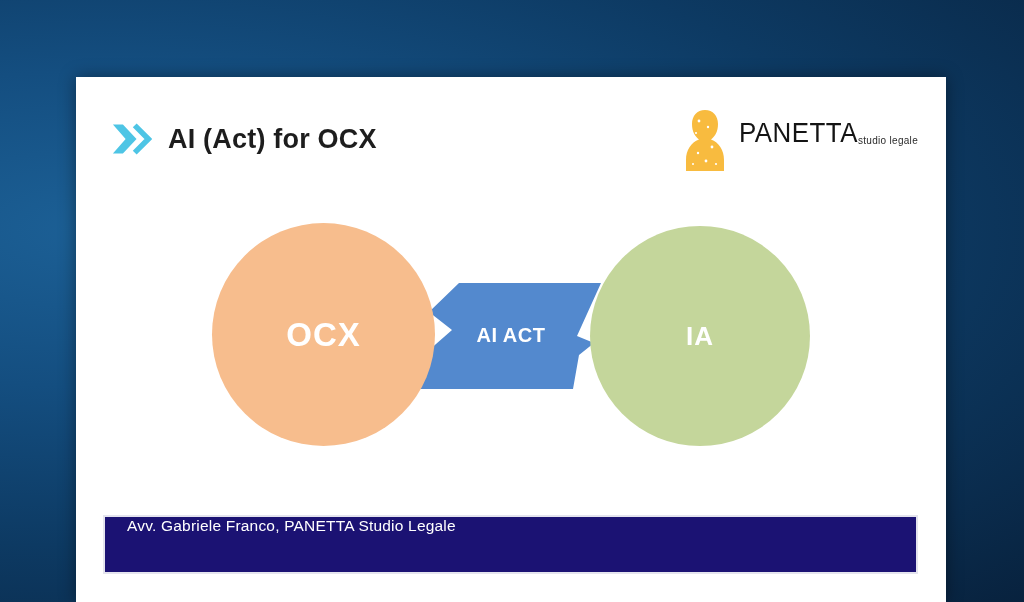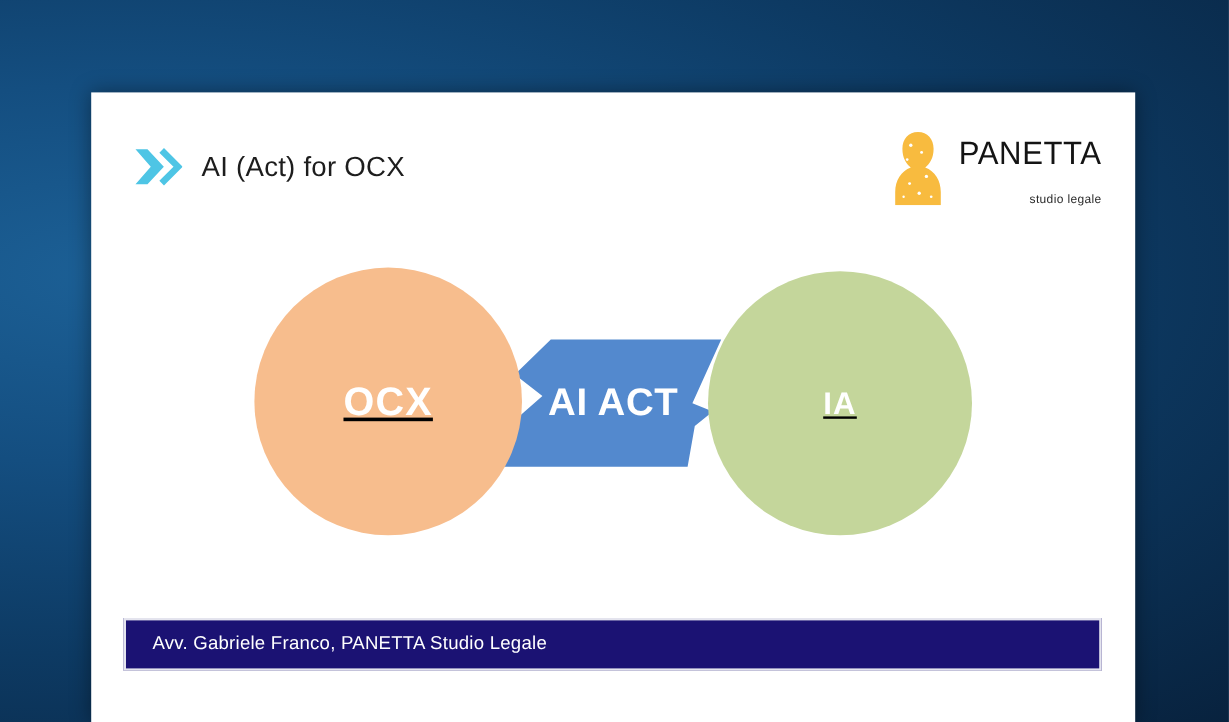--- a/index.html
+++ b/index.html
@@ -16,56 +16,55 @@
     position:absolute;left:76px;top:77px;width:870px;height:525px;
     background:#ffffff;
     box-shadow:0 0 16px rgba(0,0,0,0.4);
   }
   
   .title-row{
     position:absolute;left:36px;top:44px;display:flex;align-items:center;gap:16px;
   }
   .title-row .chev{width:40px;height:36px;display:block;}
   .slide-title{
-    font-size:23px;font-weight:normal;color:#1d1d1d;letter-spacing:.2px;
+    font-size:27px;font-weight:bold;color:#1d1d1d;letter-spacing:.2px;
   }
   
   .logo{
     position:absolute;top:32px;right:28px;display:flex;align-items:flex-start;gap:8px;
   }
   .logo .bust{width:42px;height:62px;display:block;}
-  .logo-text{display:flex;flex-direction:column;align-items:flex-end;padding-top:6px;}
+  .logo-text{display:flex;flex-direction:row;align-items:flex-end;padding-top:6px;}
   .logo-name{
     font-size:27px;font-weight:500;color:#141414;letter-spacing:.5px;line-height:26px;
     transform:scaleX(.96);transform-origin:right;
   }
   .logo-tagline{font-size:10px;color:#2b2b2b;margin-top:20px;letter-spacing:.3px;}
   
   .circle{
     position:absolute;border-radius:50%;display:flex;align-items:center;justify-content:center;
     z-index:2;
-    text-decoration:underline;
   }
   .circle-left{left:136px;top:146px;width:223px;height:223px;background:#F7BD8D;}
   .circle-right{left:514px;top:149px;width:220px;height:220px;background:#C4D69B;}
   .circle-label{
     color:#ffffff;font-weight:bold;letter-spacing:1px;
   }
   .circle-left .circle-label{font-size:33px;}
   .circle-right .circle-label{font-size:26px;}
   .arrow-svg{position:absolute;left:329px;top:198px;z-index:1;}
   .arrow-label{
     position:absolute;left:372px;top:240px;width:126px;height:36px;z-index:3;
-    text-align:center;line-height:36px;color:#ffffff;font-size:32px;font-weight:bold;letter-spacing:.5px;
+    text-align:center;line-height:36px;color:#ffffff;font-size:20px;font-weight:bold;letter-spacing:.5px;
   }
   
   .footer-bar{
-    position:absolute;left:27px;top:438px;width:815px;height:44px;
+    position:absolute;left:27px;top:438px;width:815px;height:59px;
     background:#1B1273;border:2px solid #e4e4ee;box-sizing:border-box;
-    display:flex;align-items:center;
+    display:flex;
   }
   .footer-text{
     color:#ffffff;font-size:15.5px;padding-left:22px;letter-spacing:.2px;
   }
 </style>
 </head>
 <body>
 
 <div class="stage">
   <div class="slide">

